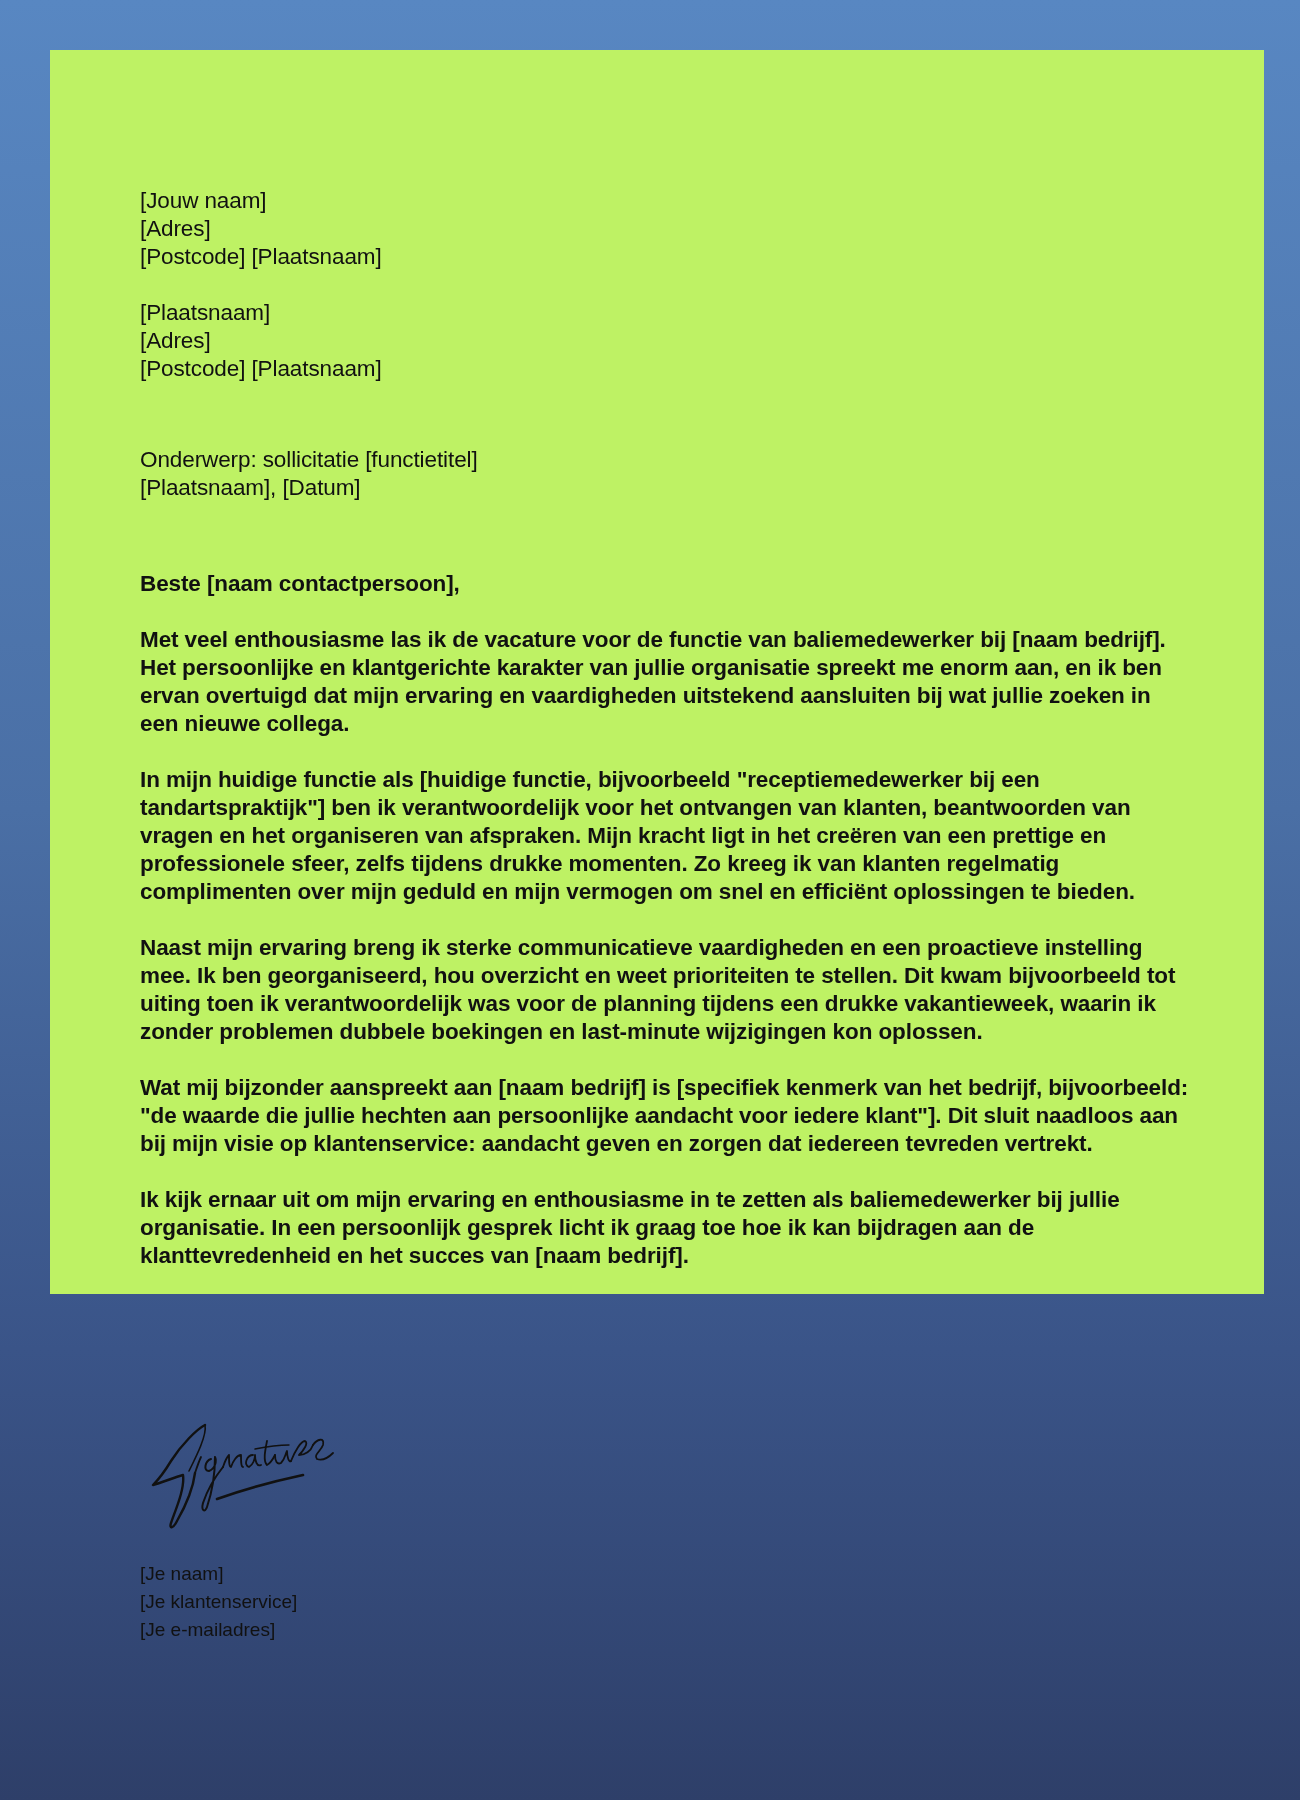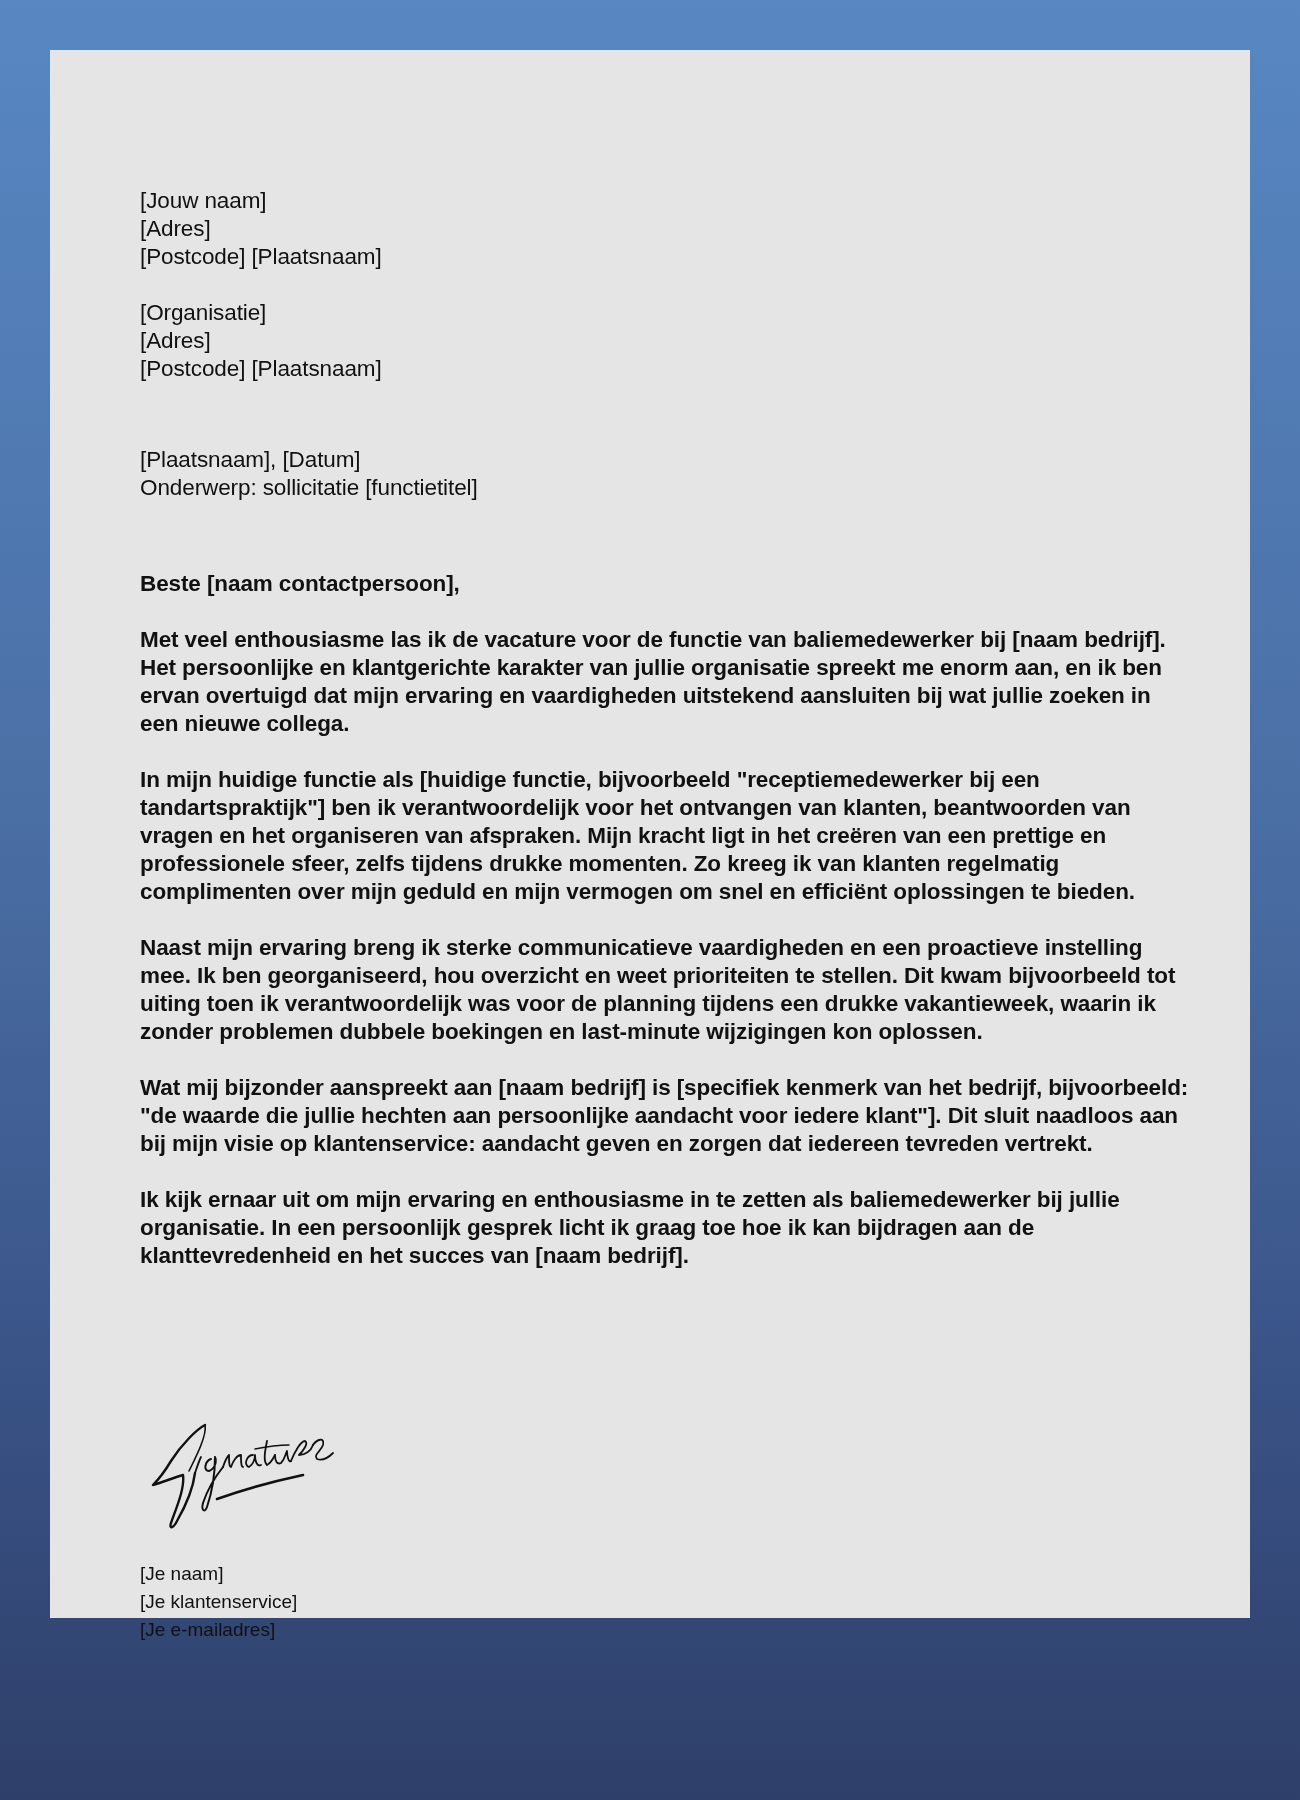--- a/index.html
+++ b/index.html
@@ -9,22 +9,23 @@
     background: linear-gradient(180deg, #5887c2 0%, #4a6fa5 45%, #3a5488 75%, #2e3f69 100%);
     position: relative;
     overflow: hidden;
     font-family: "Liberation Sans", sans-serif;
   }
   .paper {
     position: absolute;
     left: 50px;
     top: 50px;
     width: 1200px;
-    height: 1568px;
-    background: #e5e5e5;
+    height: 1244px;
+    background: #bef264;
+    padding-left: 14px;
   }
   .letter {
     position: absolute;
     left: 90px;
     top: 137px;
     width: 1050px;
     color: #111111;
     font-size: 22.5px;
     line-height: 28px;
     letter-spacing: -0.1px;
@@ -61,30 +62,30 @@
 
     <div class="block">
       <span class="line">[Jouw naam]</span>
       <span class="line">[Adres]</span>
       <span class="line">[Postcode] [Plaatsnaam]</span>
     </div>
 
     <div class="gap-1"></div>
 
     <div class="block">
-      <span class="line">[Organisatie]</span>
+      <span class="line">[Plaatsnaam]</span>
       <span class="line">[Adres]</span>
       <span class="line">[Postcode] [Plaatsnaam]</span>
     </div>
 
     <div class="gap-2"></div>
 
     <div class="block">
+      <span class="line">Onderwerp: sollicitatie [functietitel]</span>
       <span class="line">[Plaatsnaam], [Datum]</span>
-      <span class="line">Onderwerp: sollicitatie [functietitel]</span>
     </div>
 
     <div class="gap-3"></div>
 
     <p class="para">Beste [naam contactpersoon],</p>
     <div class="gap-1"></div>
 
     <p class="para">Met veel enthousiasme las ik de vacature voor de functie van baliemedewerker bij [naam bedrijf]. Het persoonlijke en klantgerichte karakter van jullie organisatie spreekt me enorm aan, en ik ben ervan overtuigd dat mijn ervaring en vaardigheden uitstekend aansluiten bij wat jullie zoeken in een nieuwe collega.</p>
     <div class="gap-1"></div>
 

